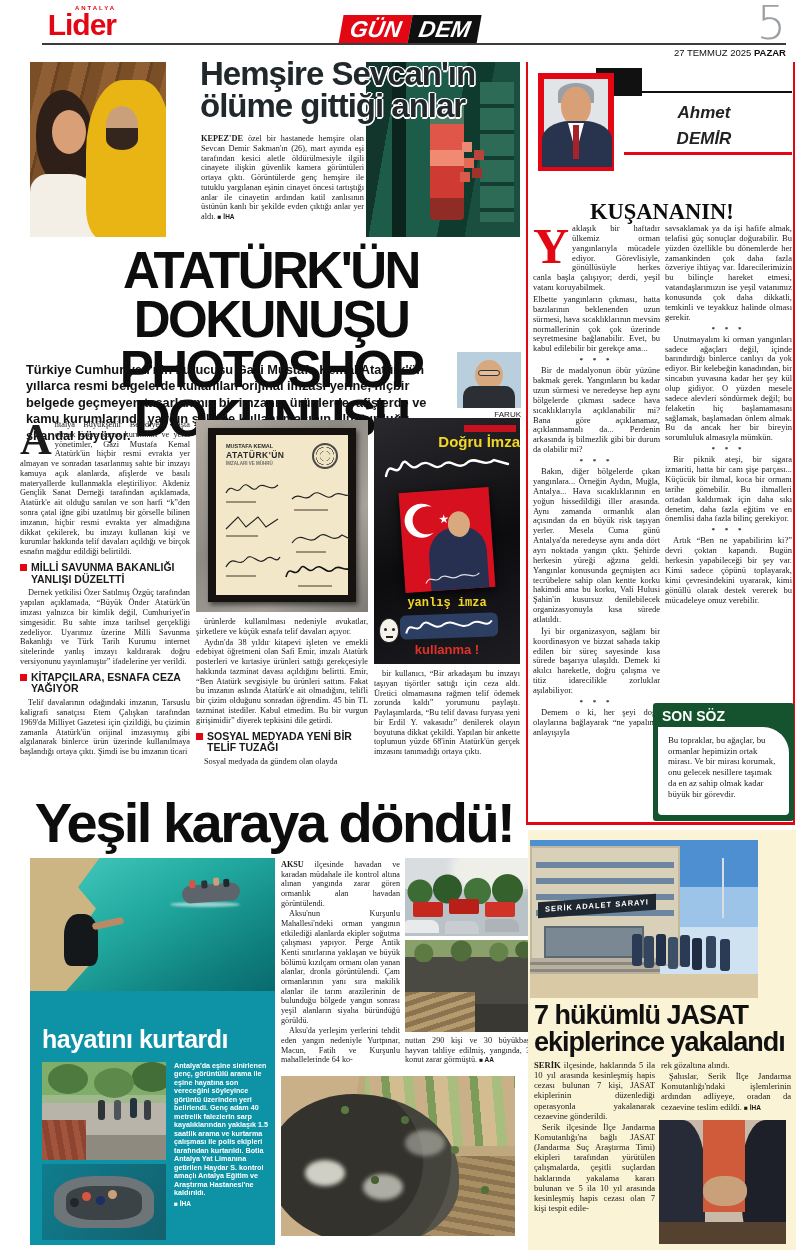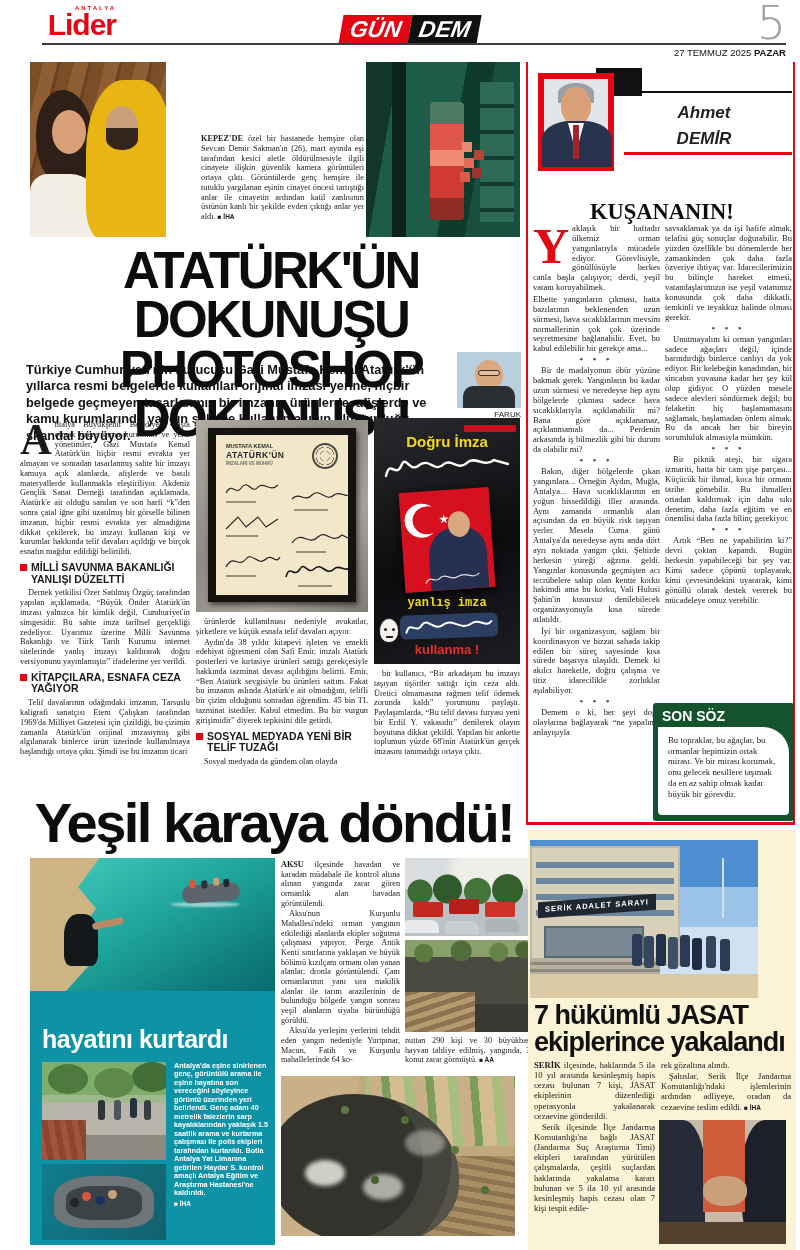--- a/index.html
+++ b/index.html
@@ -73,21 +73,21 @@
   #doc .dt1{font-size:5.5px}
   #doc .dt2{font-size:8.5px;letter-spacing:.5px}
   #doc .dt3{font-size:4.5px;color:#6b6b6b}
   #doc .seal{position:absolute;right:10px;top:8px;width:26px;height:26px;border-radius:50%;border:2px solid #4a4a48;
              background:radial-gradient(circle,#efe4c4 30%,#8c866f 31% 34%,#efe4c4 35% 55%,#6f6a58 56% 60%,#efe4c4 61%)}
   #doc .sig{position:absolute}
   #doc .cap{position:absolute;height:2px;background:#9a9176}
   
   #poster{position:relative;width:146px;height:246px;margin-bottom:5px;background:linear-gradient(160deg,#2a2a2e,#0c0c0f 55%,#1d1d22);overflow:hidden}
   #poster .redbar{position:absolute;right:4px;top:7px;width:52px;height:7px;background:#c6121f}
-  #poster .ptop{position:absolute;left:0;top:15px;width:100%;text-align:center;font-family:"Liberation Sans",sans-serif;
+  #poster .ptop{position:absolute;left:0;top:15px;width:100%;text-align:right;font-family:"Liberation Sans",sans-serif;
                 font-weight:800;font-size:15px;color:#f2d724}
   #poster .bigsig{position:absolute;left:4px;top:32px;width:138px}
   #poster .card{position:absolute;left:28px;top:72px;width:90px;height:100px;transform:rotate(-4deg);
                 background:linear-gradient(110deg,#d6101f 0 100%);box-shadow:0 3px 8px rgba(0,0,0,.8);overflow:hidden}
   #poster .crescent{position:absolute;left:4px;top:12px;width:34px;height:34px;border-radius:50%;background:#fff}
   #poster .crescent:after{content:"";position:absolute;left:8px;top:3px;width:29px;height:28px;border-radius:50%;background:#d6101f}
   #poster .star{position:absolute;left:38px;top:22px;color:#fff;font-size:12px}
   #poster .suit{position:absolute;left:26px;top:38px;width:58px;height:62px;border-radius:45% 40% 0 0;background:#273050}
   #poster .headp{position:absolute;left:47px;top:22px;width:22px;height:26px;border-radius:50%;background:#d8a87f}
   #poster .cardsig{position:absolute;left:18px;bottom:4px;width:60px;opacity:.85}
@@ -235,20 +235,24 @@
       <div class="hood"></div>
     <div class="faceB"></div>
       <div class="beard"></div>
   </div>
   <div class="ph" id="cctv">
     <div class="door"></div>
       <div class="shelf"></div>
     <div class="figure"></div>
       <div class="pix"></div>
   </div>
+  <h2 class="abs" id="sevcan-h">
+    <span>Hemşire Sevcan'ın</span><br>
+    <span>ölüme gittiği anlar</span>
+  </h2>
   <div class="abs jtext" id="sevcan-body">
     <p><span class="lead">KEPEZ'DE</span>
        <span>özel bir hastanede hemşire olan Sevcan Demir Sakman'ın (26), mart ayında eşi tarafından kesici aletle öldürülmesiyle ilgili cinayete ilişkin güvenlik kamera görüntüleri ortaya çıktı. Görüntülerde genç hemşire ile tutuklu yargılanan eşinin cinayet öncesi tartıştığı anlar ile cinayetin ardından katil zanlısının üstünün kanlı bir şekilde evden çıktığı anlar yer aldı.</span>
        <span class="src">■ İHA</span></p>
   </div>
 
   <h1 class="abs" id="ata-h1">
     <span>ATATÜRK'ÜN DOKUNUŞU</span><br>
     <span>PHOTOSHOP DOKUNUŞU</span>
   </h1>

